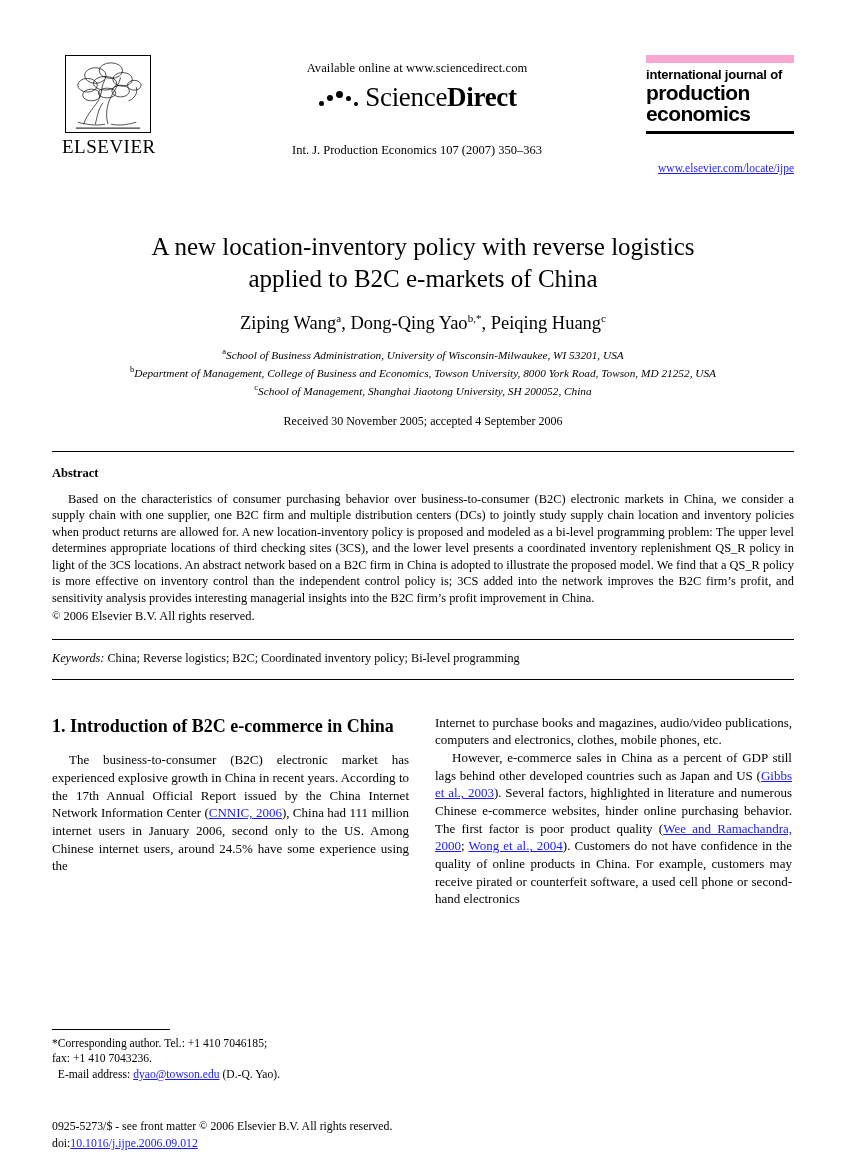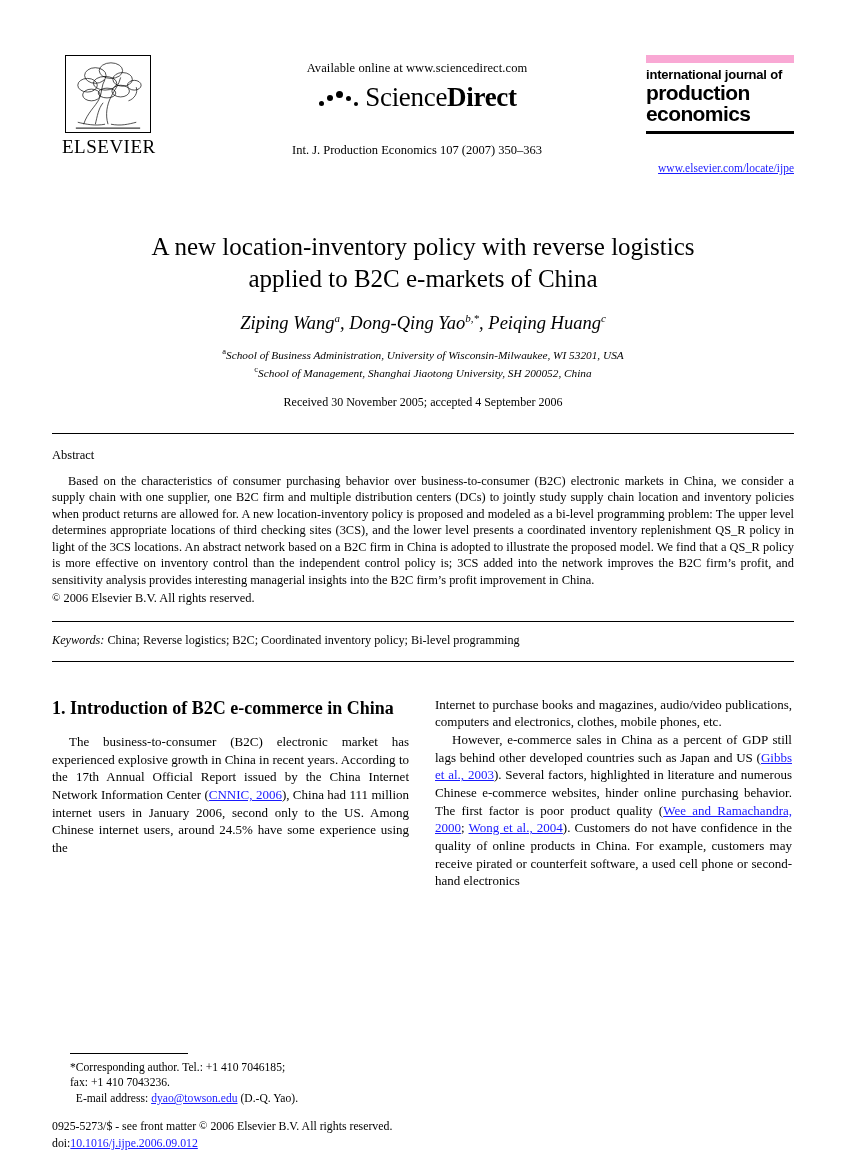--- a/index.html
+++ b/index.html
@@ -143,21 +143,20 @@
   }
   .paper-title {
     font-size: 25px;
     line-height: 1.28;
     font-weight: normal;
     margin: 0;
   }
   .authors {
     margin-top: 17px;
     font-size: 18.5px;
-    font-style: italic;
   }
   .authors sup { font-size: 11px; }
   .affil {
     margin-top: 11px;
     font-size: 11.3px;
     font-style: italic;
     line-height: 1.45;
   }
   .affil sup { font-style: normal; font-size: 8.5px; }
   .dates {
@@ -175,21 +174,21 @@
   .rule-abs-top { margin: 22px 52px 0 52px; }
   .rule-kw-top { margin: 14px 52px 0 52px; }
   .rule-kw-bot { margin: 13px 52px 0 52px; }
 
   
   .abstract-wrap {
     margin: 14px 52px 0 52px;
   }
   .abs-head {
     font-size: 12.5px;
-    font-weight: normal;
+    font-weight: bold;
     margin-bottom: 10px;
   }
   .abs-body {
     font-size: 12.4px;
     line-height: 1.33;
     text-align: justify;
     text-indent: 16px;
   }
   .abs-copy {
     font-size: 12.4px;
@@ -227,25 +226,24 @@
   .col p.noindent { text-indent: 0; }
   a.ref-link {
     color: #1a1aff;
     text-decoration: underline;
   }
 
   
   .footnote {
     position: absolute;
     left: 52px;
-    top: 998px;
+    top: 974px;
     width: 357px;
     font-size: 11.6px;
     line-height: 1.33;
-    margin-left: 18px;
   }
   .fn-rule {
     border-top: 1px solid #000;
     width: 118px;
     margin-bottom: 6px;
   }
   .fn-email a {
     color: #1a1aff;
     text-decoration: underline;
   }
@@ -327,20 +325,21 @@
       <span>A new location-inventory policy with reverse logistics</span><br>
       <span>applied to B2C e-markets of China</span>
     </h1>
 
     <div class="authors">
       <span>Ziping Wang</span><sup>a</sup><span>, </span><span>Dong-Qing Yao</span><sup>b,*</sup><span>, </span><span>Peiqing Huang</span><sup>c</sup>
     </div>
 
     <div class="affil">
       <div><sup>a</sup><span>School of Business Administration, University of Wisconsin-Milwaukee, WI 53201, USA</span></div>
+      <div><sup>b</sup><span>Department of Management, College of Business and Economics, Towson University, 8000 York Road, Towson, MD 21252, USA</span></div>
       <div><sup>c</sup><span>School of Management, Shanghai Jiaotong University, SH 200052, China</span></div>
     </div>
 
     <div class="dates">
       <div>Received 30 November 2005; accepted 4 September 2006</div>
     </div>
   </div>
 
   <hr class="rule rule-abs-top">
 

